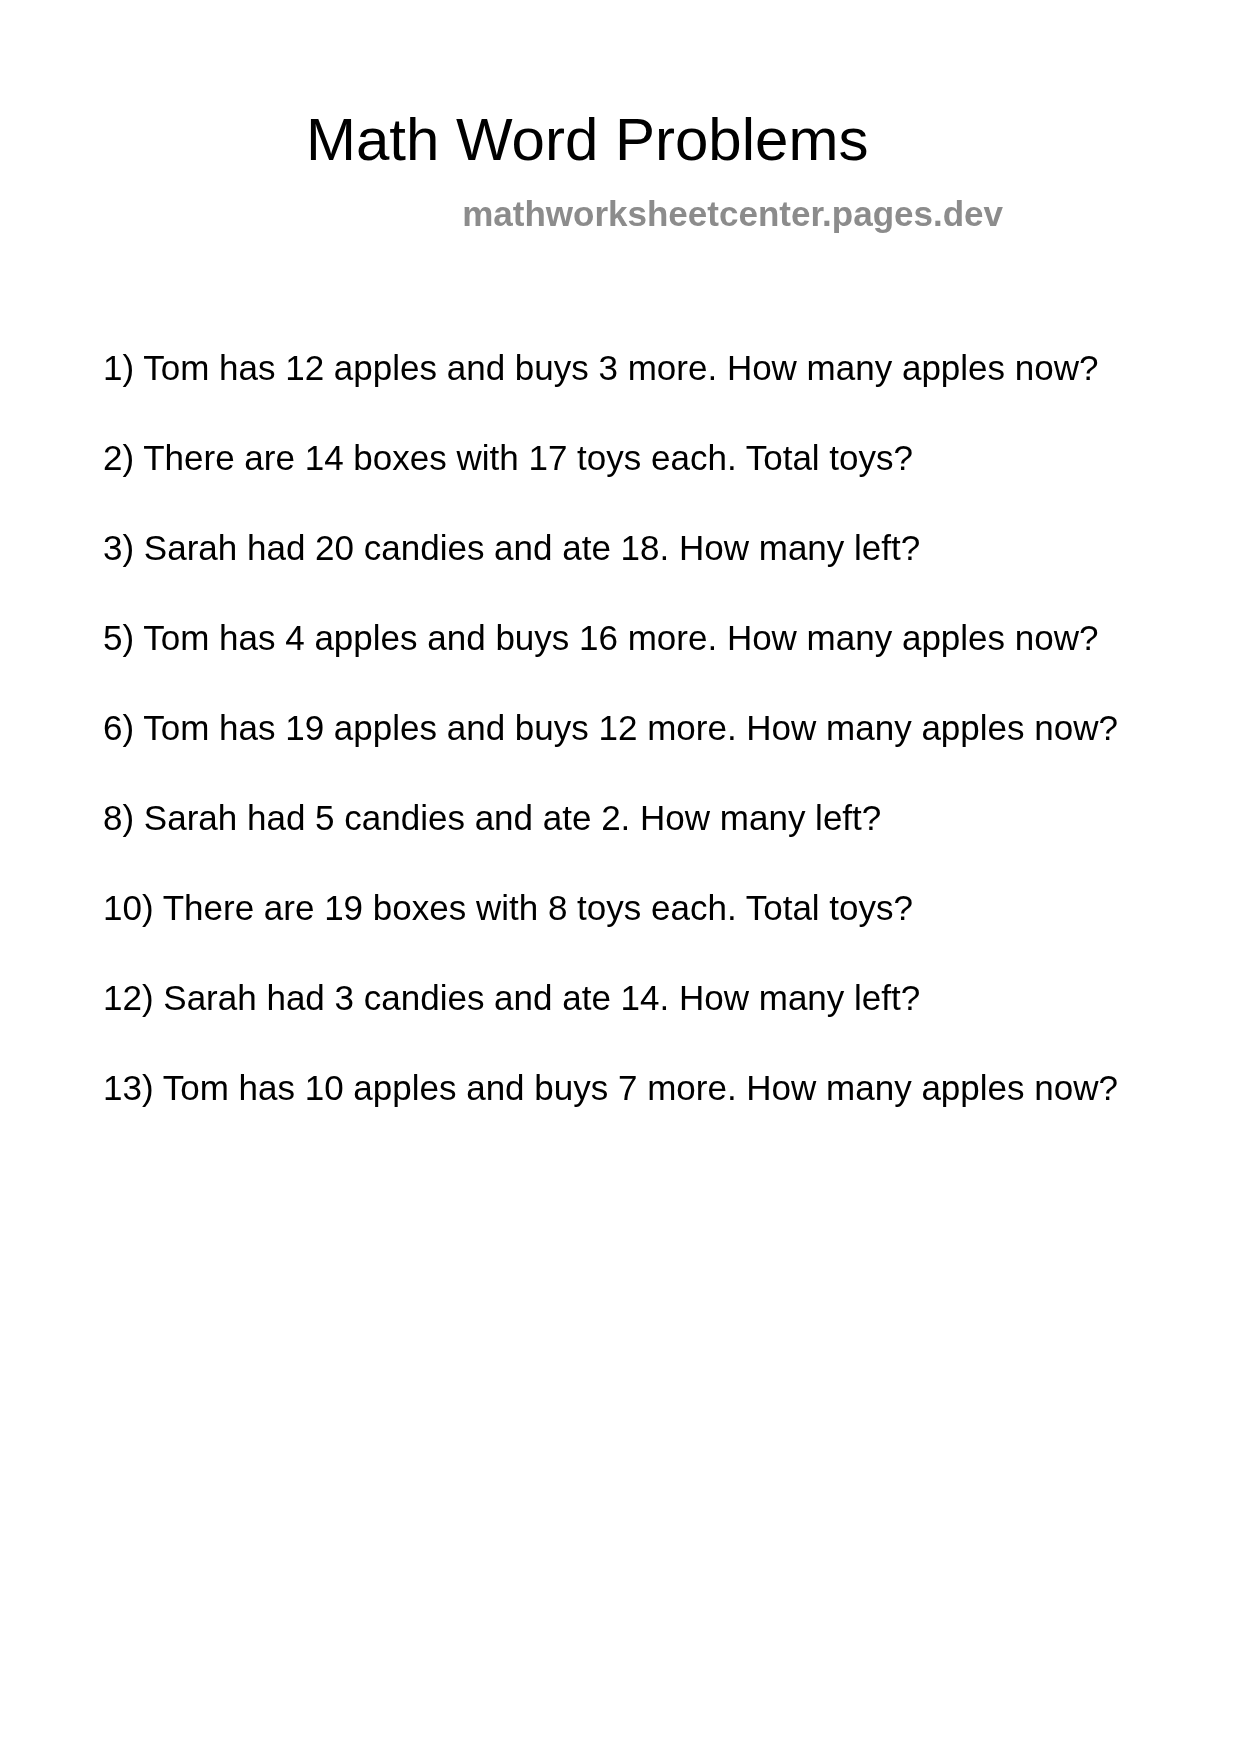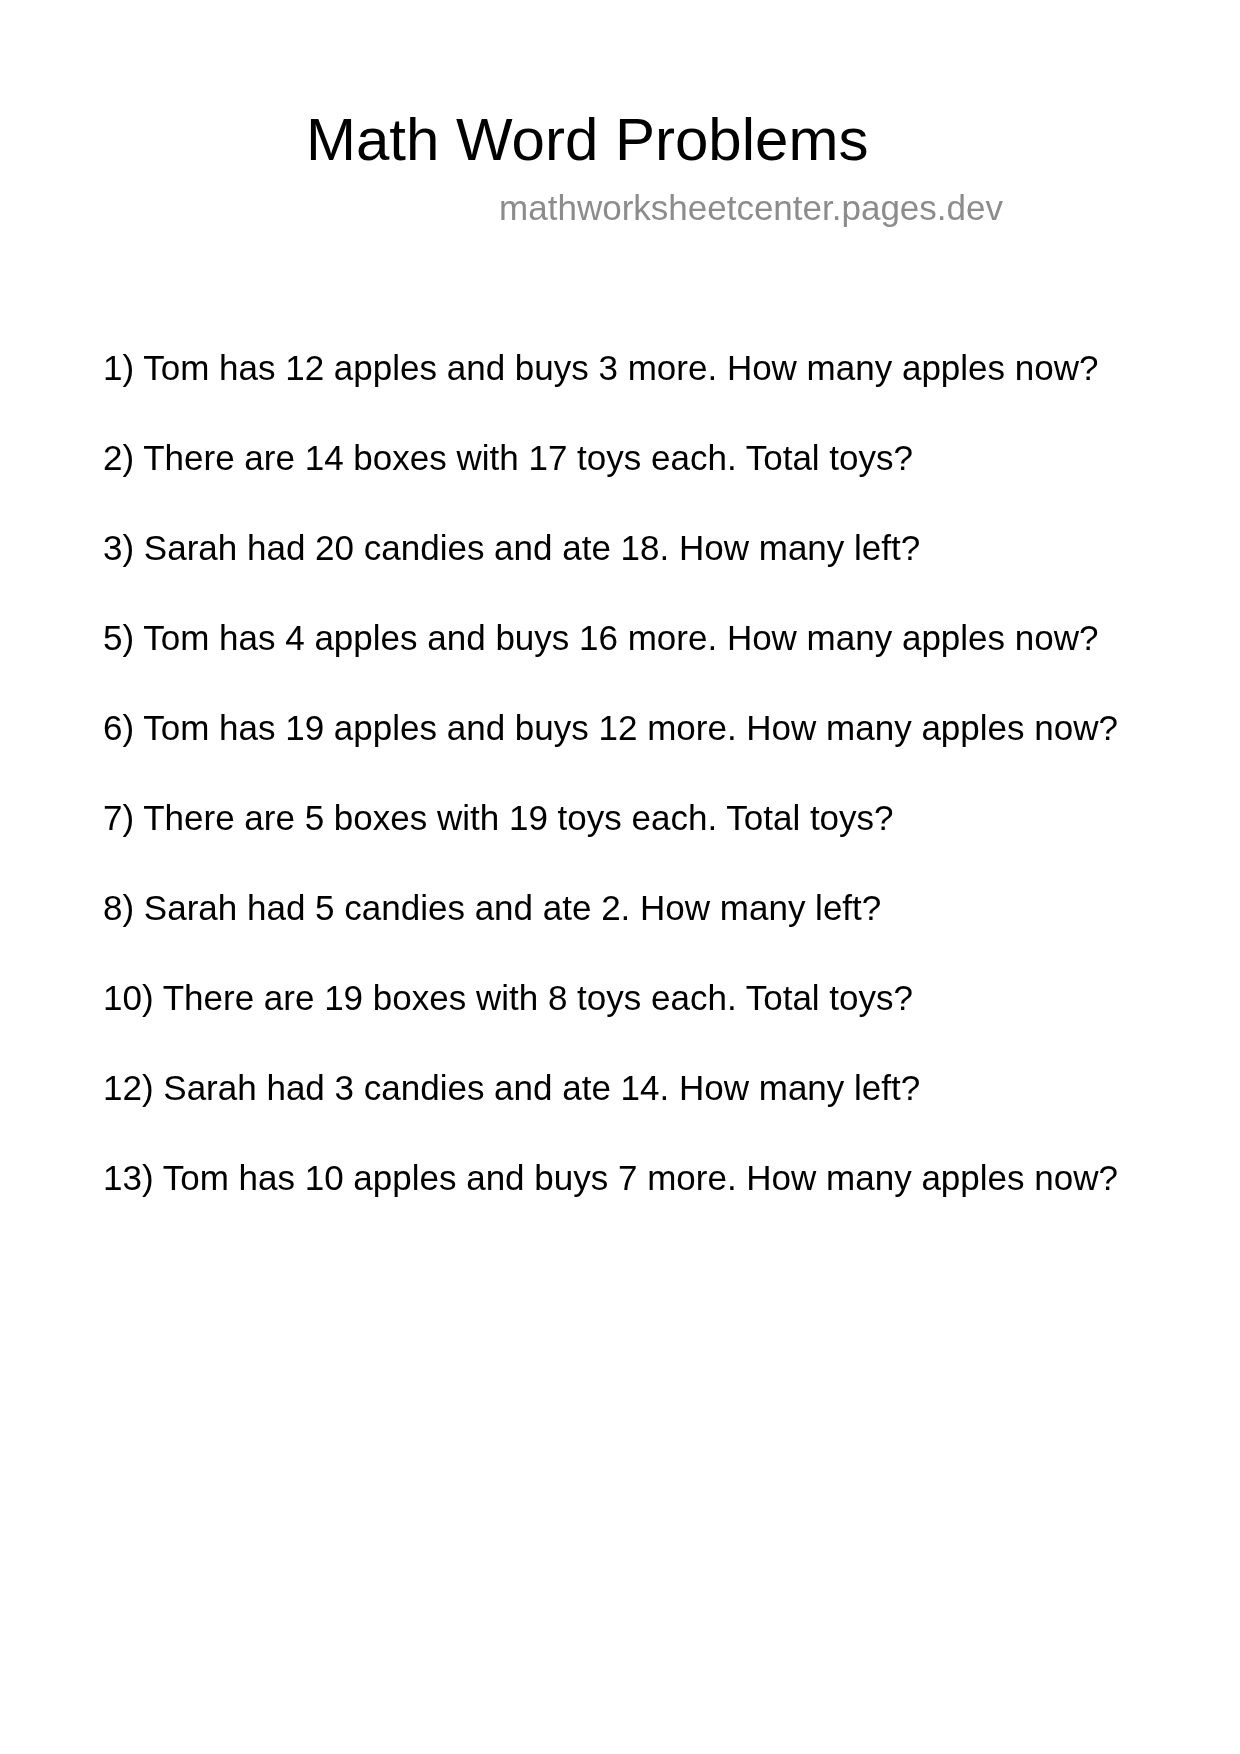--- a/index.html
+++ b/index.html
@@ -21,24 +21,24 @@
     top: 110px;
     font-size: 60px;
     line-height: 1;
     font-weight: 400;
     color: var(--text-color, #000000);
     white-space: nowrap;
   }
   .subtitle {
     position: absolute;
     right: 237px;
-    top: 190px;
+    top: 196px;
     font-size: 35px;
     line-height: 1;
-    font-weight: 400;
+    font-weight: 700;
     color: var(--subtitle-color, #8c8c8c);
     white-space: nowrap;
   }
   .problems {
     position: absolute;
     left: 103px;
     top: 348px;
     right: 47px;
   }
   .problem {
@@ -55,19 +55,18 @@
 
 <div class="page">
   <div class="title">Math Word Problems</div>
   <div class="subtitle">mathworksheetcenter.pages.dev</div>
   <div class="problems">
       <p class="problem">1) Tom has 12 apples and buys 3 more. How many apples now?</p>
       <p class="problem">2) There are 14 boxes with 17 toys each. Total toys?</p>
       <p class="problem">3) Sarah had 20 candies and ate 18. How many left?</p>
       <p class="problem">5) Tom has 4 apples and buys 16 more. How many apples now?</p>
       <p class="problem">6) Tom has 19 apples and buys 12 more. How many apples now?</p>
-      <p class="problem">7) There are 5 boxes with 19 toys each. Total toys?</p>
       <p class="problem">8) Sarah had 5 candies and ate 2. How many left?</p>
       <p class="problem">10) There are 19 boxes with 8 toys each. Total toys?</p>
       <p class="problem">12) Sarah had 3 candies and ate 14. How many left?</p>
       <p class="problem">13) Tom has 10 apples and buys 7 more. How many apples now?</p>
     </div>
 </div>
 
 </body></html>

